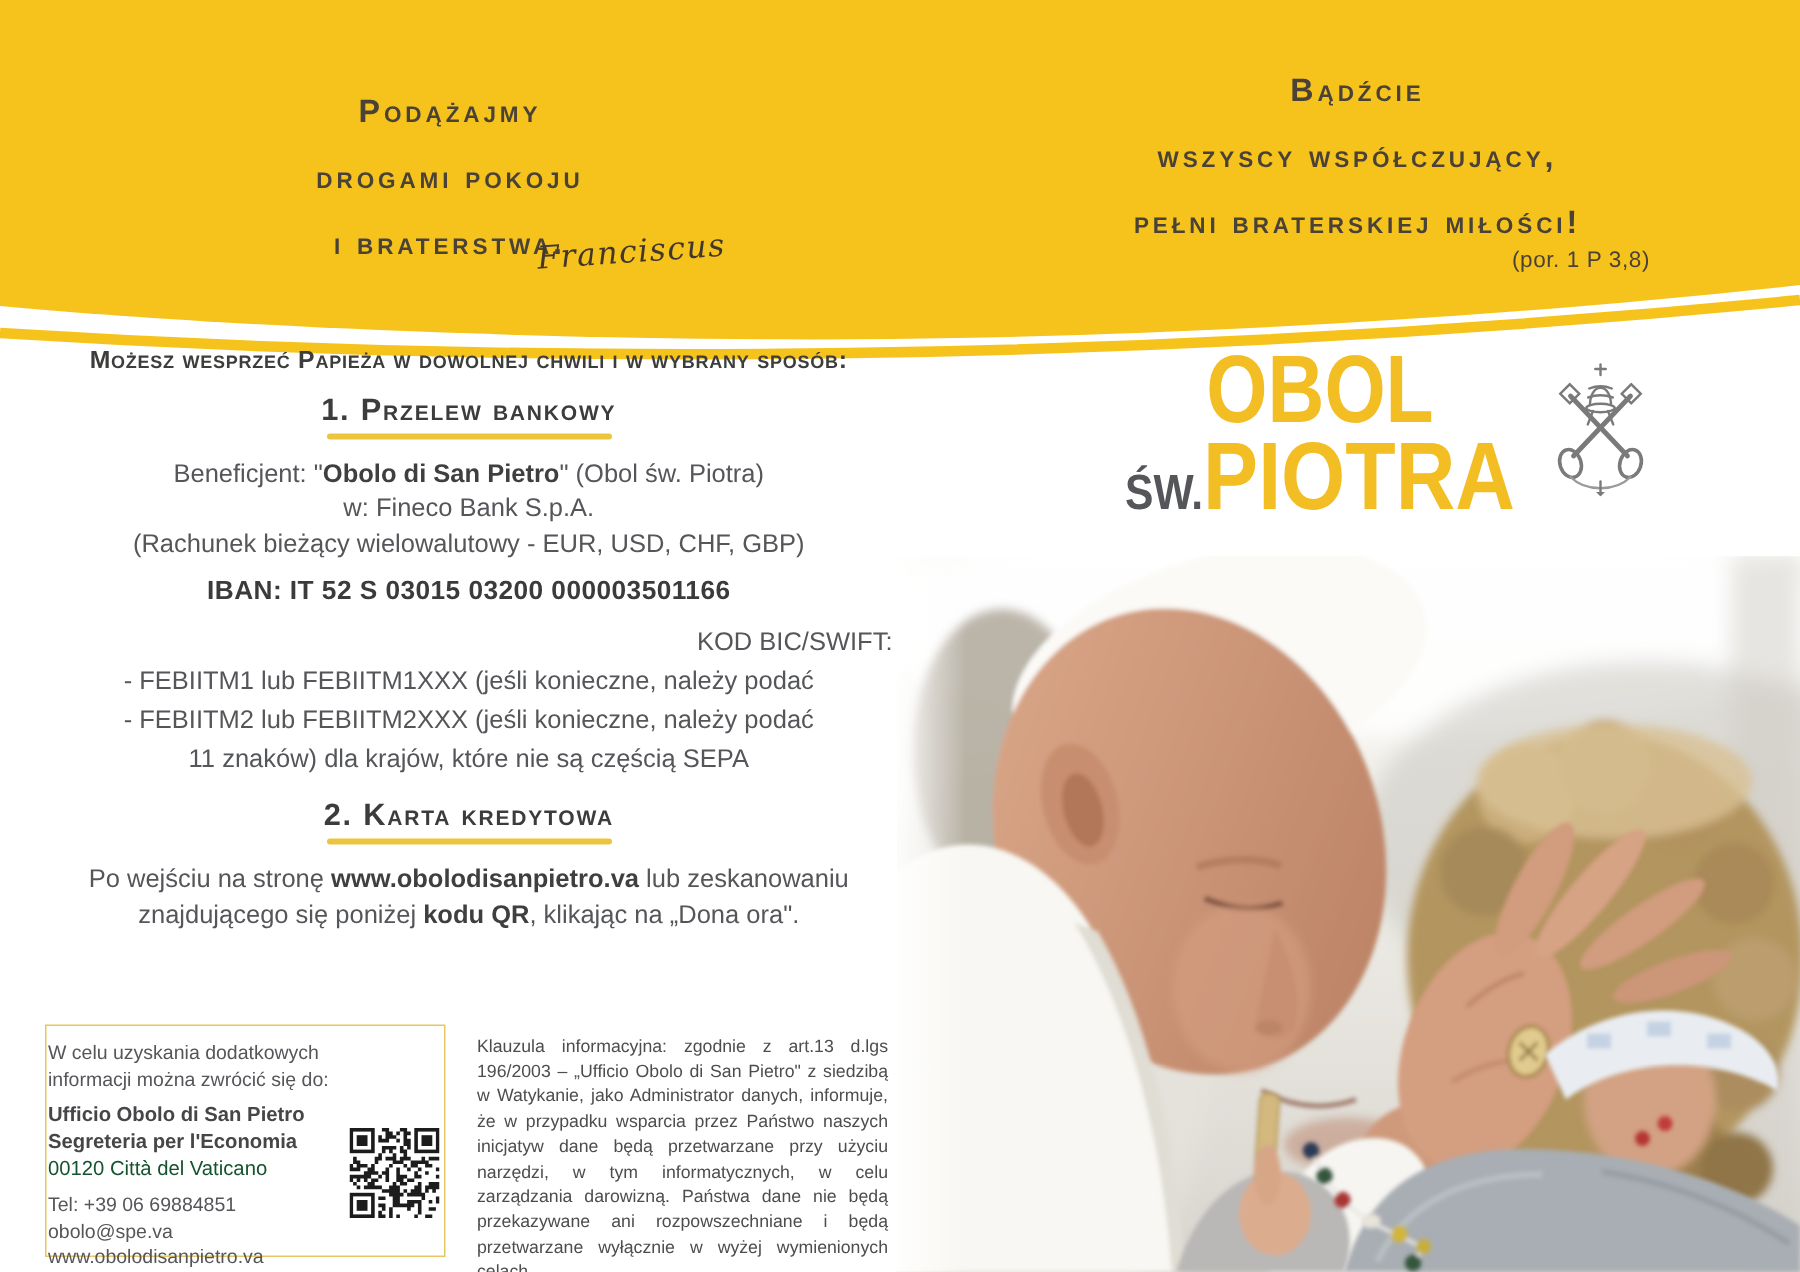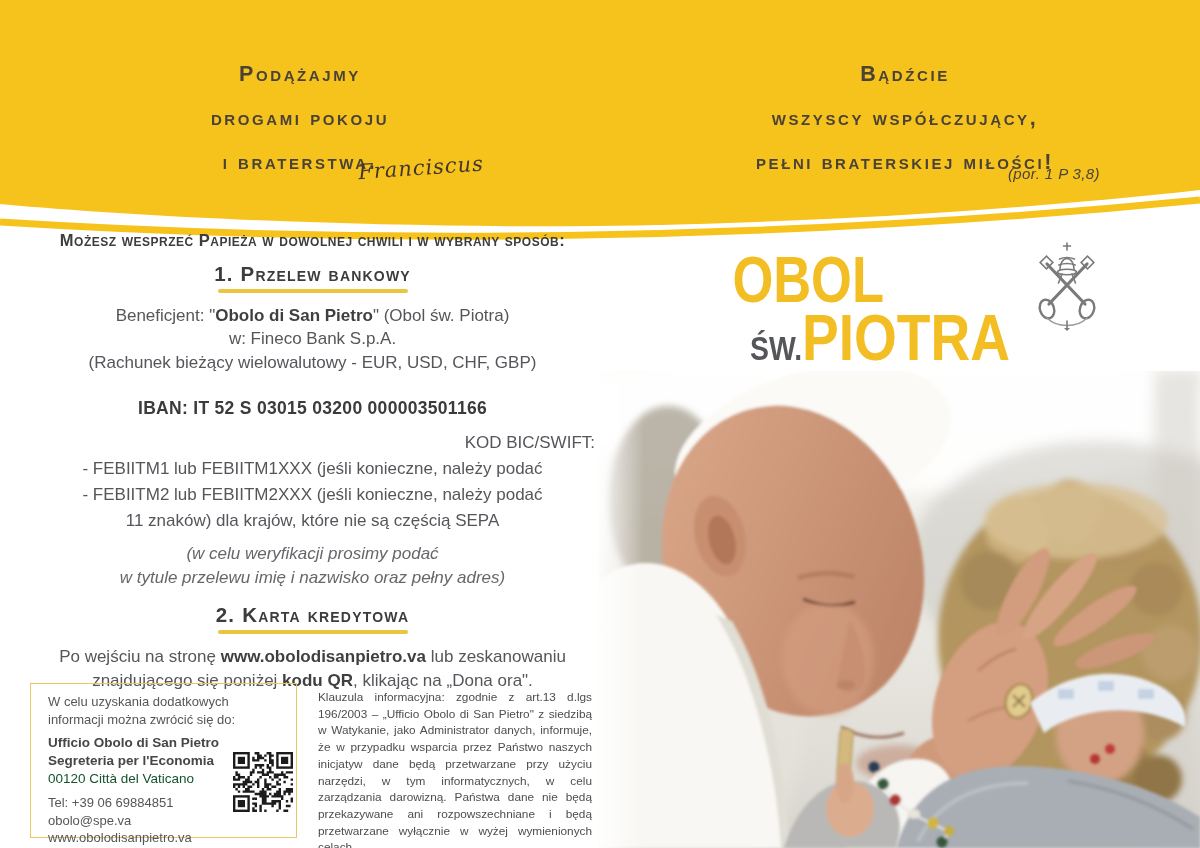--- a/index.html
+++ b/index.html
@@ -4,55 +4,55 @@
 <style>
   html,body{margin:0;padding:0;background:#e9e9e9;}
   .page{position:relative;width:1200px;height:848px;background:#ffffff;overflow:hidden;
         font-family:"Liberation Sans","DejaVu Sans",sans-serif;margin:0 auto;}
 
   
   .banner-svg{position:absolute;left:0;top:0;width:1200px;height:248px;}
   .quote{position:absolute;text-align:center;font-variant:small-caps;font-weight:700;
          color:#4b4237;font-size:21.5px;letter-spacing:2.6px;line-height:44px;}
   .quote-left{left:135px;top:52px;width:330px;}
-  .quote-right{left:680px;top:52px;width:450px;}
+  .quote-right{left:680px;top:38px;width:450px;}
   .signature{position:absolute;left:358px;top:156px;width:120px;text-align:center;
              font-family:"DejaVu Serif","Liberation Serif",serif;font-style:italic;
              font-size:21px;color:#43362a;transform:rotate(-4deg);letter-spacing:1px;}
   .bible-ref{position:absolute;left:990px;top:165px;width:110px;text-align:right;
-             font-size:15px;color:#4b4237;letter-spacing:.4px;font-weight:400;font-style:italic;}
+             font-size:15px;color:#4b4237;letter-spacing:.4px;font-weight:400;}
 
   
   .left-col{position:absolute;left:30px;top:231px;width:565px;text-align:center;color:#55565a;}
   .intro{font-variant:small-caps;font-weight:700;font-size:16.5px;letter-spacing:.5px;
          color:#3d3d3b;white-space:nowrap;margin-bottom:12px;}
   .sec-title{font-variant:small-caps;font-weight:700;font-size:20.5px;letter-spacing:1.2px;color:#3c3c3b;}
   .rule{width:190px;height:3.5px;background:#ecc53e;margin:3px auto 11px auto;border-radius:2px;}
   .line{font-size:17px;line-height:23.5px;}
   .b{font-weight:700;color:#3f3f3f;}
-  .iban{margin-top:24px;font-size:17.5px;font-weight:700;color:#3b3b3b;letter-spacing:.3px;}
+  .iban{margin-top:9px;font-size:17.5px;font-weight:700;color:#3b3b3b;letter-spacing:.3px;}
   .swift-label{margin-top:11px;text-align:right;}
   .swift .line{line-height:26px;}
   .note{margin-top:8px;font-style:italic;color:#66676b;font-size:17px;line-height:24px;}
   .sec2{margin-top:13px;}
   .credit{margin-top:9px;font-size:17px;line-height:24px;width:545px;margin-left:auto;margin-right:auto;}
 
   
   .contact-box{position:absolute;left:30px;top:683px;width:267px;height:155px;
-               border:1.5px solid #e6c763;box-sizing:border-box;padding:9px 17px;color:#55565a;}
+               border:1.5px solid #e6c763;box-sizing:border-box;padding:9px 1px;color:#55565a;}
   .contact-box .cl{font-size:13px;line-height:17.5px;text-align:left;}
   .contact-box .org{font-weight:700;color:#454648;font-size:13.5px;line-height:18px;}
   .contact-box .addr{font-size:13.5px;line-height:18px;color:#14532d;}
   .gap{height:6px;}
   .qr{position:absolute;right:3px;top:68px;width:60px;height:60px;background:#fff;}
   .privacy{position:absolute;left:318px;top:689px;width:274px;font-size:11.8px;line-height:16.7px;
            text-align:justify;color:#4c4d4f;}
 
   
-  .rp-title{position:absolute;left:700px;top:248px;width:360px;text-align:left;line-height:1;}
+  .rp-title{position:absolute;left:700px;top:227px;width:360px;text-align:center;line-height:1;}
   .obol{font-weight:700;font-size:64px;color:#f3bd24;letter-spacing:0px;
         transform:scaleX(.82);transform-origin:50% 50%;}
   .piotra-row{display:flex;justify-content:center;align-items:baseline;margin-top:-6px;
               transform:scaleX(.86);transform-origin:50% 50%;}
   .sw{font-weight:700;font-size:33px;color:#55565a;letter-spacing:0;}
   .piotra{font-weight:700;font-size:64px;color:#f3bd24;}
   .emblem{position:absolute;left:1030px;top:241px;width:74px;height:90px;}
 
   
   .photo{position:absolute;left:598px;top:371px;width:602px;height:477px;}
@@ -93,24 +93,20 @@
 
     <div class="iban">IBAN: IT 52 S 03015 03200 000003501166</div>
 
     <div class="swift">
       <div class="line swift-label">KOD BIC/SWIFT:</div>
       <div class="line">- FEBIITM1 lub FEBIITM1XXX (jeśli konieczne, należy podać</div>
       <div class="line">- FEBIITM2 lub FEBIITM2XXX (jeśli konieczne, należy podać</div>
       <div class="line">11 znaków) dla krajów, które nie są częścią SEPA</div>
     </div>
 
-    <div class="note">
-      <div>(w celu weryfikacji prosimy podać</div>
-      <div>w tytule przelewu imię i nazwisko oraz pełny adres)</div>
-    </div>
 
     <div class="sec-title sec2">2. Karta kredytowa</div>
     <div class="rule"></div>
 
     <div class="credit"><span>Po wejściu na stronę </span><span class="b">www.obolodisanpietro.va</span><span> lub zeskanowaniu znajdującego się poniżej </span><span class="b">kodu QR</span><span>, klikając na „Dona ora".</span></div>
   </div>
 
   <div class="contact-box">
     <div class="cl">W celu uzyskania dodatkowych</div>
     <div class="cl">informacji można zwrócić się do:</div>

